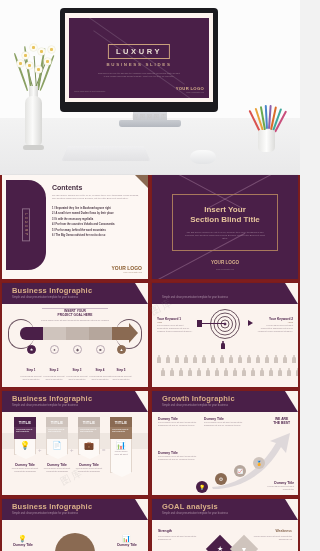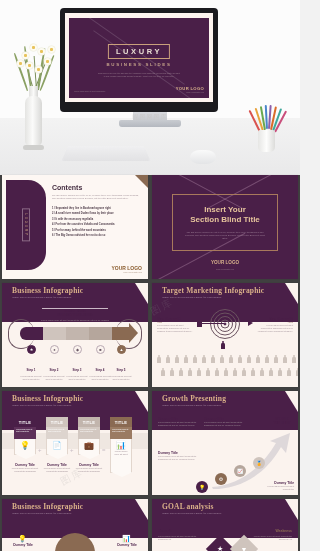--- a/index.html
+++ b/index.html
@@ -3,21 +3,21 @@
 <meta charset="utf-8">
 <style>
   * { box-sizing: border-box; margin:0; padding:0; }
   html,body { width:300px; height:551px; }
   body {
     font-family: "Liberation Sans", sans-serif;
     background:#f2f2f2;
     overflow:hidden;
     position:relative;
   }
-  .page { width:300px; height:551px; position:relative; background:#404040; }
+  .page { width:300px; height:551px; position:relative; background:#7f1d1d; }
 
   
   .hero { position:relative; width:300px; height:175px; background:#fbfbfb; overflow:hidden; }
   .hero-floor { position:absolute; left:0; top:118px; width:300px; height:57px;
      background:linear-gradient(#f3f3f3,#e9e9ea); }
   .hero-wall { position:absolute; left:0; top:0; width:300px; height:120px; background:#fcfcfc; }
 
   
   .monitor { position:absolute; left:60px; top:8px; width:158px; height:104px; }
   .mon-bezel { position:absolute; inset:0; background:#1b1b1f; border-radius:4px; padding:5px 5px 10px 5px; }
@@ -70,21 +70,21 @@
      background:linear-gradient(#f0f0f1,#e2e2e4); border-radius:2px; transform:perspective(40px) rotateX(22deg); }
   .mouse { position:absolute; left:190px; top:150px; width:26px; height:14px;
      background:linear-gradient(#fafafa,#e3e4e6); border-radius:10px/7px; }
 
   
   .grid { position:absolute; left:0; top:175px; width:300px; }
   .row { display:flex; gap:4px; padding:0 2px 4px 2px; }
   .slide { width:146px; height:104px; background:#fbf3ee; position:relative; overflow:hidden;
      box-shadow:0 0 0 .5px rgba(0,0,0,.06); }
 
-  .hdr { position:relative; height:39px; background:#4a1f48;font-family:Liberation Serif, serif; }
+  .hdr { position:relative; height:21px; background:#4a1f48; }
   .hdr:after { content:''; position:absolute; right:0; top:0; border-top:21px solid #fbf3ee;
      border-left:13px solid transparent; }
   .hdr .t { position:absolute; left:10px; top:3px; font-size:7.5px; color:#d9b089; font-weight:700; letter-spacing:.2px; }
   .hdr .s { position:absolute; left:10px; top:13px; font-size:2.6px; color:#a98ca4; }
 
   .tiny { font-size:2.2px; line-height:3px; color:#a09098; }
   .lbl { font-size:3.3px; font-weight:700; color:#4a1f48; }
   .lbl-t { font-size:3.3px; font-weight:700; color:#8a6a52; }
 
   
@@ -329,21 +329,20 @@
           <div class="tiny">Lorem ipsum dolor sit amet consectetur</div>
         </div>
         <div class="stepl" style="left:106px;">
           <b class="lbl-t">Step 5</b>
           <div class="tiny">Lorem ipsum dolor sit amet consectetur</div>
         </div>
       </div>
 
       <div class="slide">
         <div class="hdr">
-          <div class="t">Target Marketing Infographic</div>
           <div class="s">Simple and clean presentation template for your business</div>
         </div>
 
         <div class="target">
           <div class="ring" style="width:30px;height:30px;"></div>
           <div class="ring" style="width:23px;height:23px;"></div>
           <div class="ring" style="width:16px;height:16px;"></div>
           <div class="ring" style="width:9px;height:9px;"></div>
           <div class="ring" style="width:3px;height:3px;background:#4a1f48;border-color:#4a1f48;"></div>
         </div>
@@ -559,21 +558,21 @@
           <div class="tiny">Lorem ipsum dolor sit amet consectetur adipiscing</div>
         </div>
         <div class="dl" style="left:72px;">
           <div class="lbl">Dummy Title</div>
           <div class="tiny">Lorem ipsum dolor sit amet consectetur adipiscing</div>
         </div>
       </div>
 
       <div class="slide">
         <div class="hdr">
-          <div class="t">Growth Presenting</div>
+          <div class="t">Growth Infographic</div>
           <div class="s">Simple and clean presentation template for your business</div>
         </div>
 
         <svg class="g-arrow" viewBox="0 0 84 60">
           <path d="M2 58 C26 56 50 42 66 14 L60 12 L80 4 L76 24 L71 18 C54 48 28 60 3 60 Z" fill="#d8d2d6" opacity="0.85"></path>
         </svg>
 
         <div class="g-best">
           <span>WE ARE</span><br>
           <span>THE BEST</span>

